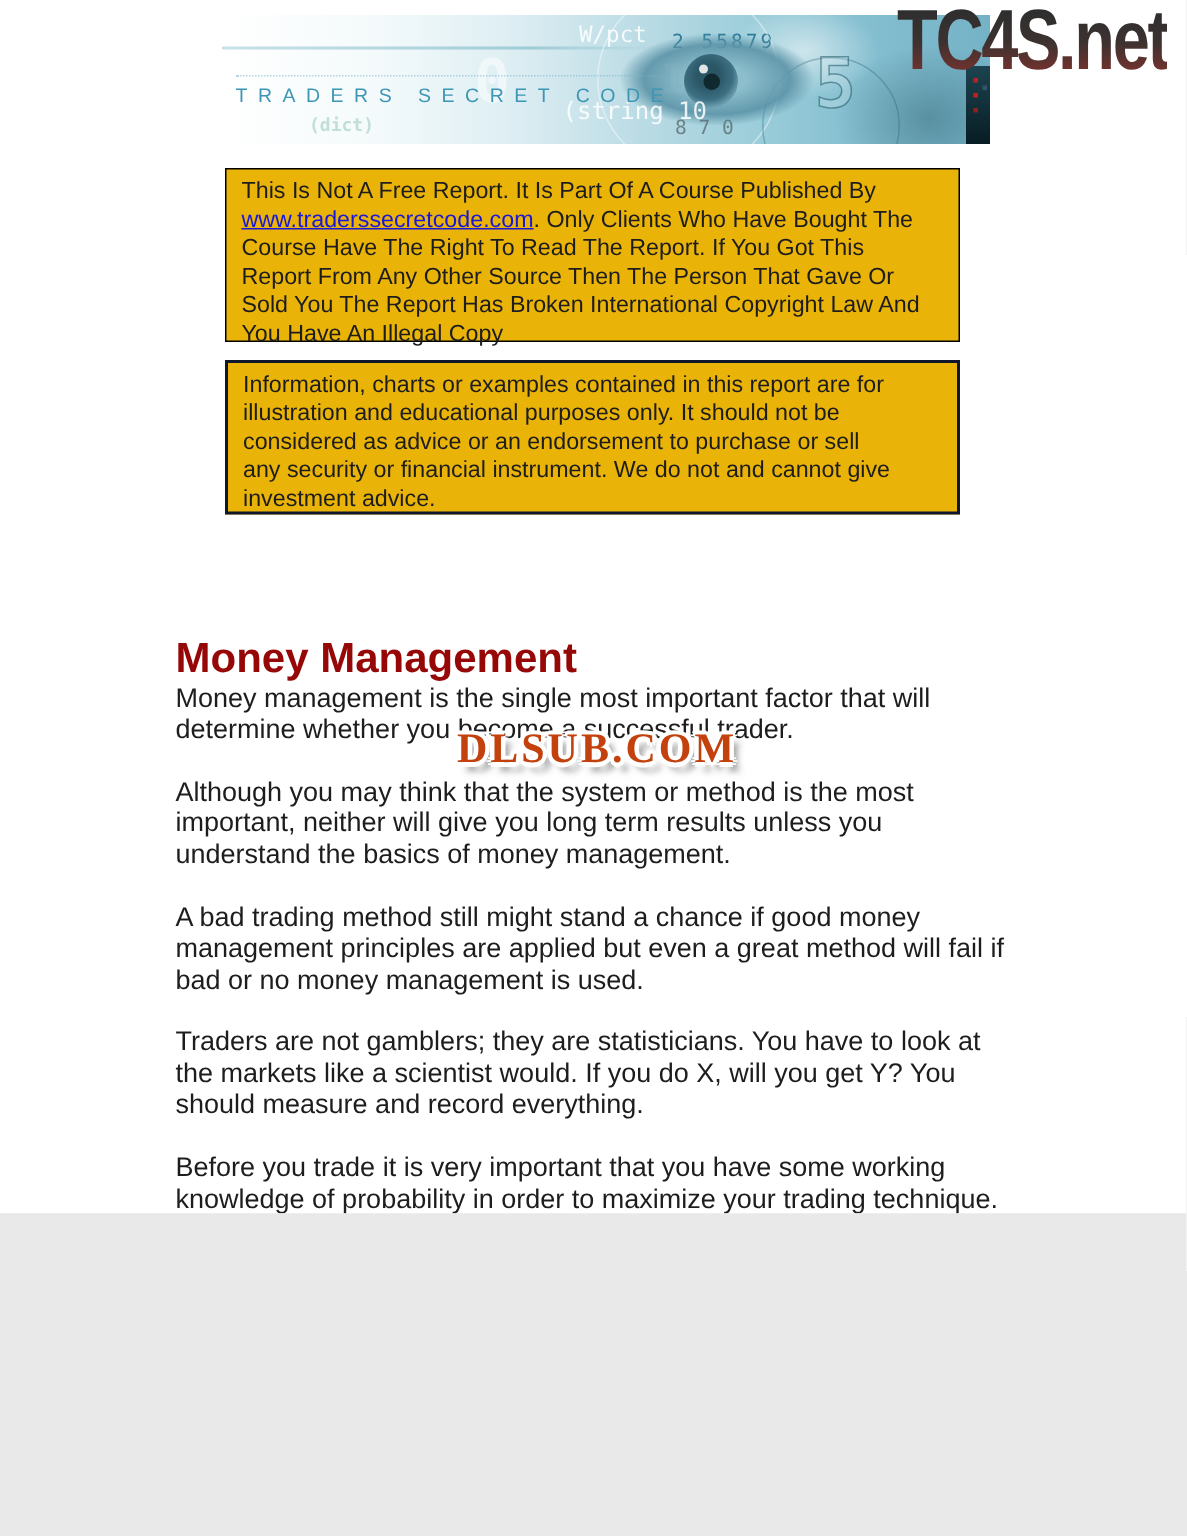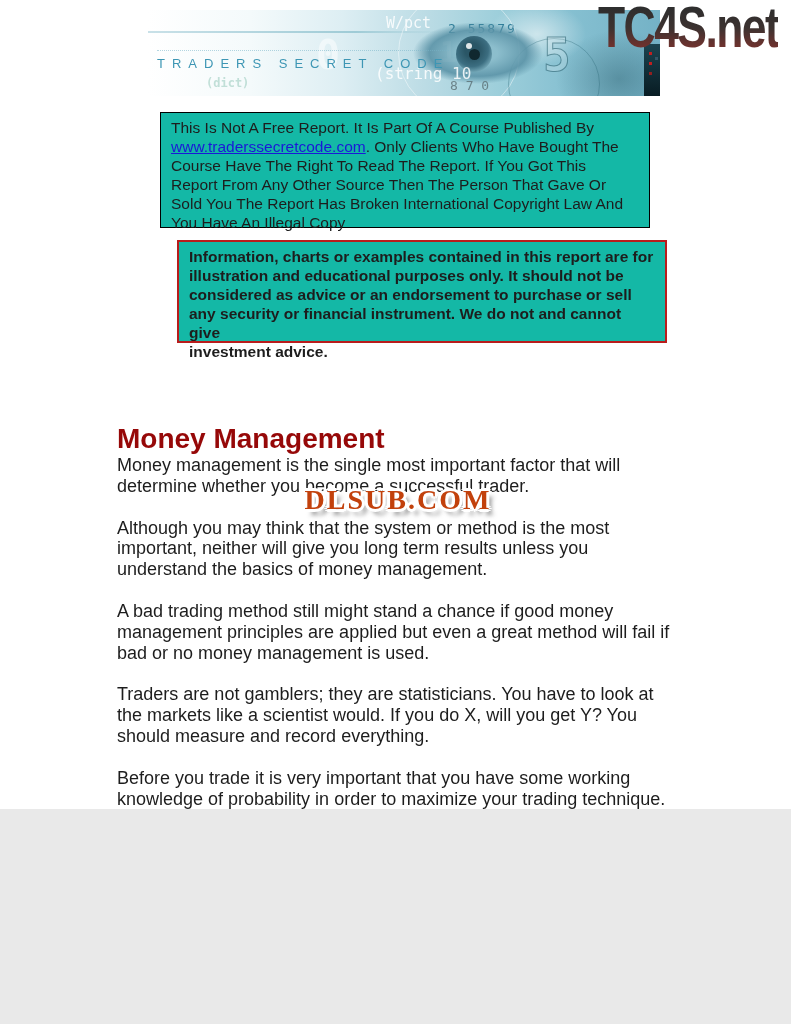--- a/index.html
+++ b/index.html
@@ -51,26 +51,26 @@
     position:absolute;left:598px;top:-2px;z-index:5;
     font-size:57px;font-weight:bold;letter-spacing:-2px;line-height:1.05;
     transform:scaleX(.78);transform-origin:left top;
     background:linear-gradient(#2e2e2e 15%,#3c3230 50%,#6d322e 80%,#7a3a35 100%);
     -webkit-background-clip:text;background-clip:text;color:transparent;
     -webkit-text-fill-color:transparent;
   }
 
   
   .notice-box{
-    position:absolute;left:160px;width:490px;box-sizing:border-box;
-    background:#14b8a6;font-size:15.5px;line-height:19px;padding:5px 10px;
+    position:absolute;left:150px;width:490px;box-sizing:border-box;
+    background:#eab308;font-size:15.5px;line-height:19px;padding:5px 10px;
     white-space:pre-line;
   }
   .box-copyright{top:112px;height:116px;border:1px solid #000;}
-  .box-disclaimer{top:240px;height:103px;border:2px solid #b91c1c;font-weight:bold;margin-left:17px;}
+  .box-disclaimer{top:240px;height:103px;border:2px solid #0f172a;font-weight:normal;}
   .box-copyright a{color:#1a18d8;text-decoration:underline;cursor:pointer;}
 
   
   .doc-heading{
     position:absolute;left:117px;top:404px;width:560px;text-align:left;
     font-size:28px;font-weight:bold;color:#960808;
   }
   .doc-body{position:absolute;left:117px;top:455px;width:575px;}
   .doc-body p{
     margin:0 0 21px 0;font-size:18px;line-height:20.8px;white-space:pre-line;color:#1d1d1d;

